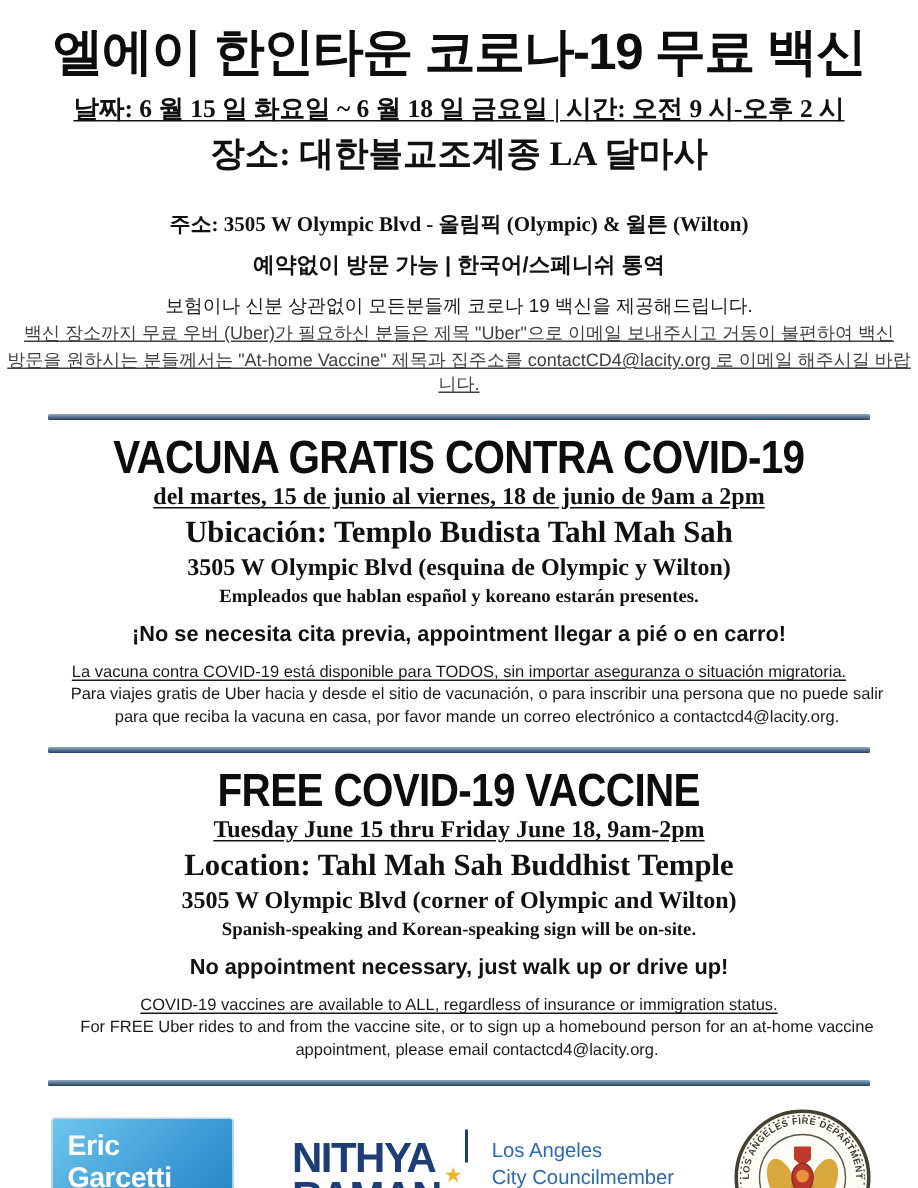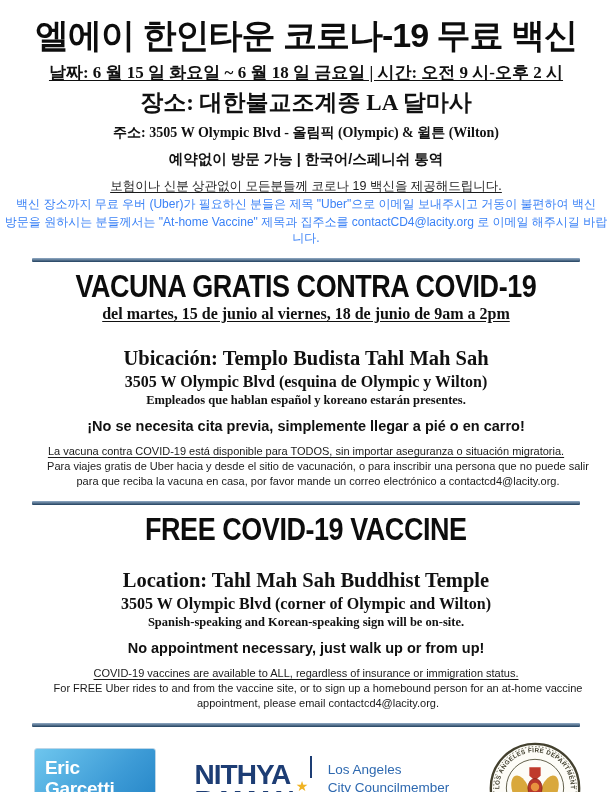--- a/index.html
+++ b/index.html
@@ -7,34 +7,34 @@
     width:612px;height:792px;margin:0 auto;background:#ffffff;
     position:relative;overflow:hidden;color:#111;
     font-family:"Liberation Sans", sans-serif;
   }
   .center{text-align:center;}
 
   
   .kr-title{margin-top:14px;font:700 34px/42px "Liberation Sans", sans-serif;letter-spacing:-1px;color:#0d0d0d;}
   .kr-date{margin-top:6px;font:700 17px/22px "Liberation Serif", serif;text-decoration:underline;text-underline-offset:2px;}
   .kr-loc{margin-top:4px;font:700 23px/30px "Liberation Serif", serif;}
-  .kr-addr{margin-top:6px;font:700 14px/18px "Liberation Serif", serif;}
+  .kr-addr{margin-top:24px;font:700 14px/18px "Liberation Serif", serif;}
   .kr-walkin{margin-top:8px;font:700 14.5px/19px "Liberation Sans", sans-serif;}
-  .kr-ins{margin-top:9px;font:400 12.5px/16px "Liberation Sans", sans-serif;color:#1a1a1a;text-decoration:underline;text-underline-offset:2px;}
-  .kr-fine{margin-top:2px;font:400 12px/16px "Liberation Sans", sans-serif;color:#3b82f6;}
+  .kr-ins{margin-top:9px;font:400 12.5px/16px "Liberation Sans", sans-serif;color:#1a1a1a;text-underline-offset:2px;}
+  .kr-fine{margin-top:2px;font:400 12px/16px "Liberation Sans", sans-serif;color:#404040;text-decoration:underline;}
 
   
   .divider{height:4px;width:548px;margin:12px auto 0;background:linear-gradient(to bottom,#92abc5,#21405e);border-radius:1px;}
 
   
   .big-title{margin-top:8px;}
   .big-title span{display:inline-block;transform:scaleX(.87);transform-origin:center;
     font:700 31px/33px "Liberation Sans", sans-serif;letter-spacing:-0.5px;color:#0d0d0d;}
   .date-serif{font:700 16px/21px "Liberation Serif", serif;text-decoration:underline;text-underline-offset:2px;}
-  .loc-serif{margin-top:21px;font:700 20.5px/26px "Liberation Serif", serif;}
+  .loc-serif{margin-top:0;font:700 20.5px/26px "Liberation Serif", serif;}
   .addr-serif{font:700 16px/21px "Liberation Serif", serif;}
   .staff-serif{font:700 12.5px/16px "Liberation Serif", serif;}
   .walkin-sans{margin-top:9px;font:700 14.5px/19px "Liberation Sans", sans-serif;}
   .fine-u{margin-top:8px;font:400 11px/15px "Liberation Sans", sans-serif;color:#1a1a1a;text-decoration:underline;text-underline-offset:2px;}
   .fine{font:400 11px/15px "Liberation Sans", sans-serif;color:#1a1a1a;margin-left:24px;}
 
   
   .footer{margin-top:14px;padding:0 30px 0 34px;display:flex;align-items:center;justify-content:space-between;}
   .garcetti{
     width:122px;height:80px;border-radius:3px;box-sizing:border-box;padding:8px 0 0 10px;
@@ -68,34 +68,35 @@
   </div>
 
   <div class="divider"></div>
 
   <div class="center">
     <div class="big-title"><span>VACUNA GRATIS CONTRA COVID-19</span></div>
     <div class="date-serif">del martes, 15 de junio al viernes, 18 de junio de 9am a 2pm</div>
     <div class="loc-serif">Ubicación: Templo Budista Tahl Mah Sah</div>
     <div class="addr-serif">3505 W Olympic Blvd (esquina de Olympic y Wilton)</div>
     <div class="staff-serif">Empleados que hablan español y koreano estarán presentes.</div>
-    <div class="walkin-sans">¡No se necesita cita previa, simplemente llegar a pié o en carro!</div>
+    <div class="walkin-sans">¡No se necesita cita previa, appointment llegar a pié o en carro!</div>
     <div class="fine-u">La vacuna contra COVID-19 está disponible para TODOS, sin importar aseguranza o situación migratoria.</div>
     <div class="fine">Para viajes gratis de Uber hacia y desde el sitio de vacunación, o para inscribir una persona que no puede salir</div>
     <div class="fine">para que reciba la vacuna en casa, por favor mande un correo electrónico a contactcd4@lacity.org.</div>
   </div>
 
   <div class="divider"></div>
 
   <div class="center">
     <div class="big-title"><span>FREE COVID-19 VACCINE</span></div>
+    <div class="date-serif">Tuesday June 15 thru Friday June 18, 9am-2pm</div>
     <div class="loc-serif">Location: Tahl Mah Sah Buddhist Temple</div>
     <div class="addr-serif">3505 W Olympic Blvd (corner of Olympic and Wilton)</div>
     <div class="staff-serif">Spanish-speaking and Korean-speaking sign will be on-site.</div>
-    <div class="walkin-sans">No appointment necessary, just walk up or from up!</div>
+    <div class="walkin-sans">No appointment necessary, just walk up or drive up!</div>
     <div class="fine-u">COVID-19 vaccines are available to ALL, regardless of insurance or immigration status.</div>
     <div class="fine">For FREE Uber rides to and from the vaccine site, or to sign up a homebound person for an at-home vaccine</div>
     <div class="fine">appointment, please email contactcd4@lacity.org.</div>
   </div>
 
   <div class="divider"></div>
 
   <div class="footer">
 
     <div class="garcetti">

